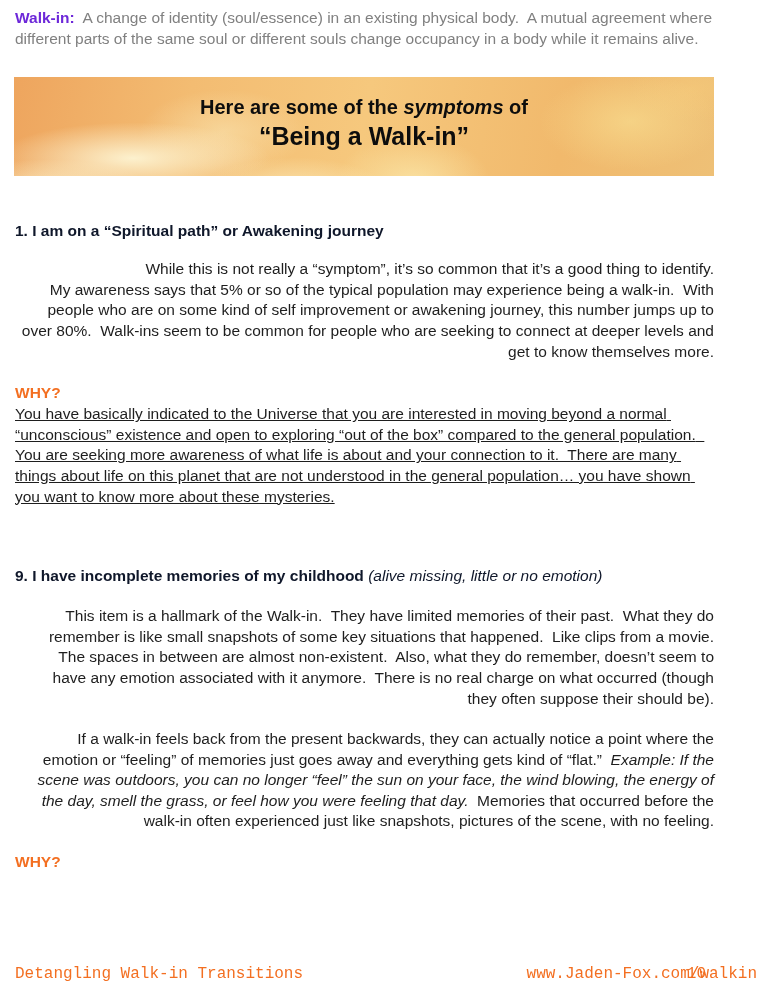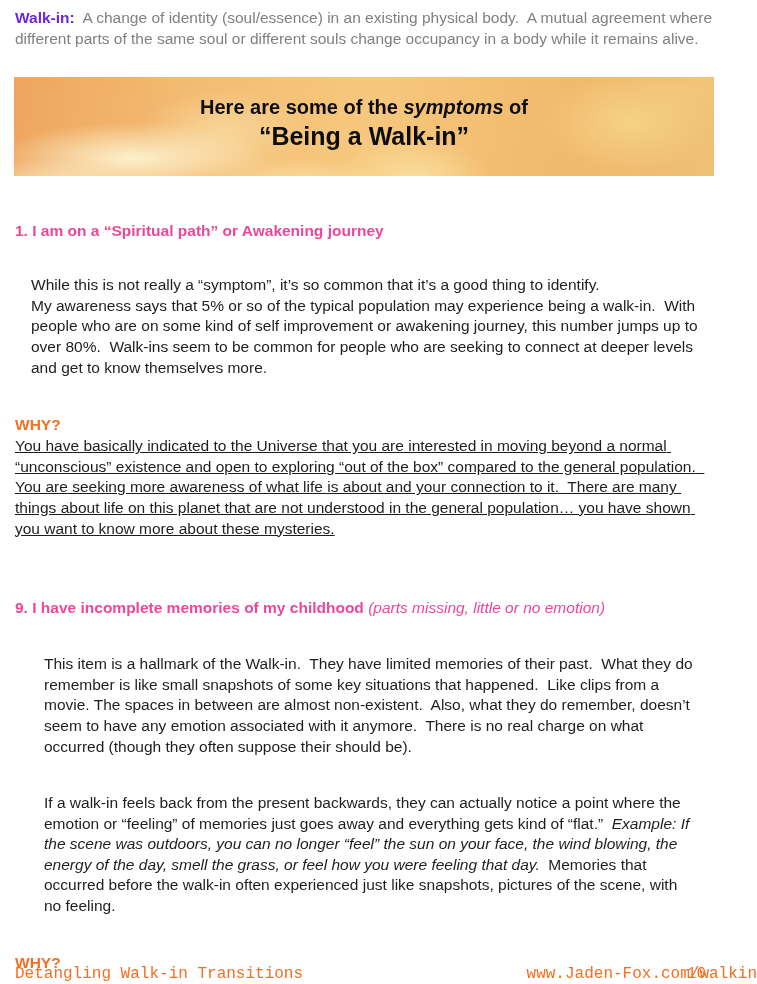--- a/index.html
+++ b/index.html
@@ -53,36 +53,37 @@
   .banner-l2 {
     margin-top: 3px;
     font-size: 25px;
     font-weight: 700;
     color: #0d0d0d;
   }
 
   .section-heading {
     margin: 0;
     padding: 44px 43px 0 15px;
-    color: #ec4899;
+    color: #0f172a;
     font-size: 15.5px;
     font-weight: 700;
     line-height: 21px;
   }
   .section-heading .note {
     font-weight: 400;
     font-style: italic;
   }
   .para {
-    margin: 16px;
+    margin: 0;
     padding: 18px 43px 0 15px;
     color: #1e1e1e;
     font-size: 15.5px;
     line-height: 20.6px;
     white-space: pre-wrap;
+    text-align: right;
   }
   .para .ital { font-style: italic; }
   .why-label {
     margin: 0;
     padding: 21px 43px 0 15px;
     color: #f36f21;
     font-size: 15.5px;
     font-weight: 700;
     line-height: 20px;
   }
@@ -126,21 +127,21 @@
   </div>
 
   <h2 class="section-heading">1. I am on a “Spiritual path” or Awakening journey</h2>
 
   <p class="para">While this is not really a “symptom”, it’s so common that it’s a good thing to identify.
 My awareness says that 5% or so of the typical population may experience being a walk-in.  With people who are on some kind of self improvement or awakening journey, this number jumps up to over 80%.  Walk-ins seem to be common for people who are seeking to connect at deeper levels and get to know themselves more.</p>
 
   <h3 class="why-label">WHY?</h3>
   <p class="why-text">You have basically indicated to the Universe that you are interested in moving beyond a normal “unconscious” existence and open to exploring “out of the box” compared to the general population.  You are seeking more awareness of what life is about and your connection to it.  There are many things about life on this planet that are not understood in the general population… you have shown you want to know more about these mysteries.</p>
 
-  <h2 class="section-heading pad-s2"><span>9. I have incomplete memories of my childhood</span><span class="note"> (parts missing, little or no emotion)</span></h2>
+  <h2 class="section-heading pad-s2"><span>9. I have incomplete memories of my childhood</span><span class="note"> (alive missing, little or no emotion)</span></h2>
 
   <p class="para pad-p2">This item is a hallmark of the Walk-in.  They have limited memories of their past.  What they do remember is like small snapshots of some key situations that happened.  Like clips from a movie. The spaces in between are almost non-existent.  Also, what they do remember, doesn’t seem to have any emotion associated with it anymore.  There is no real charge on what occurred (though they often suppose their should be).</p>
 
   <p class="para pad-p2"><span>If a walk-in feels back from the present backwards, they can actually notice a point where the emotion or “feeling” of memories just goes away and everything gets kind of “flat.”  </span><span class="ital">Example: If the scene was outdoors, you can no longer “feel” the sun on your face, the wind blowing, the energy of the day, smell the grass, or feel how you were feeling that day.</span><span>  Memories that occurred before the walk-in often experienced just like snapshots, pictures of the scene, with no feeling.</span></p>
 
   <h3 class="why-label pad-why2">WHY?</h3>
 
   <div class="footer">
     <span class="footer-left">Detangling Walk-in Transitions</span>
     <span class="footer-center">www.Jaden-Fox.com/walkin</span>

